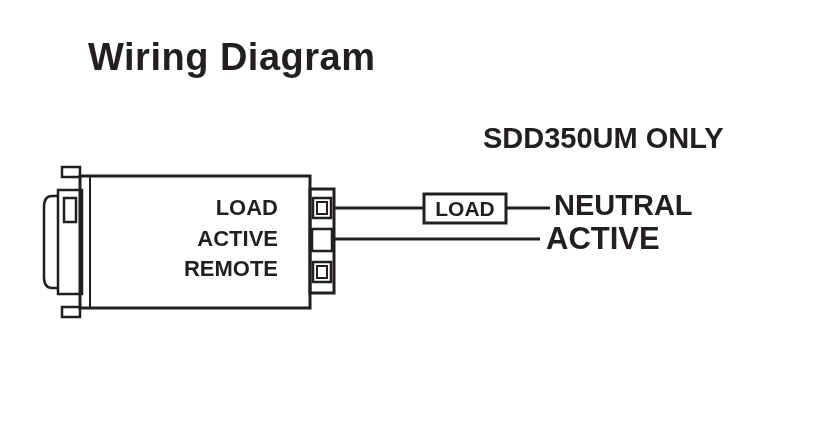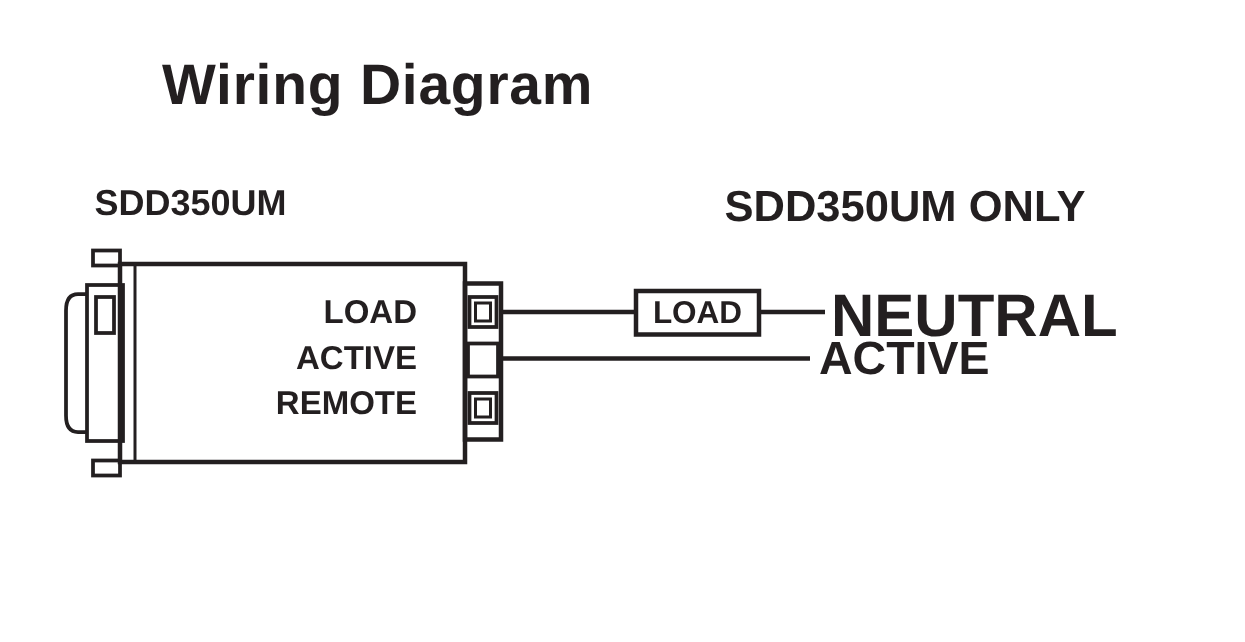--- a/index.html
+++ b/index.html
@@ -17,21 +17,21 @@
     color: #231f20;
   }
   .abs { position: absolute; }
   .txt {
     color: #231f20;
     font-weight: bold;
     white-space: nowrap;
     -webkit-font-smoothing: antialiased;
   }
   #title {
-    left: 108px;
+    left: 88px;
     top: 36px;
     font-size: 38px;
     letter-spacing: 0.5px;
   }
   #label-left {
     left: 63px;
     top: 122px;
     font-size: 24px;
   }
   #label-right {
@@ -52,21 +52,21 @@
   #load-box-label {
     left: 424px;
     top: 197px;
     width: 82px;
     text-align: center;
     font-size: 21px;
   }
   #neutral-label {
     left: 554px;
     top: 189px;
-    font-size: 40px;
+    font-size: 29px;
   }
   #active-label {
     left: 546px;
     top: 221px;
     font-size: 31px;
   }
   svg { display: block; }
 </style>
 </head>
 <body>
@@ -99,21 +99,20 @@
 
     <line x1="334" y1="208" x2="424" y2="208" stroke-width="3"></line>
     <rect x="424" y="194" width="82" height="29" stroke-width="3"></rect>
     <line x1="506" y1="208" x2="550" y2="208" stroke-width="3"></line>
 
     <line x1="334" y1="239" x2="540" y2="239" stroke-width="3"></line>
   </svg>
 
   <div id="title" class="abs txt">Wiring Diagram</div>
 
-  <div id="label-left" class="abs txt">SDD350UM</div>
 
   <div id="label-right" class="abs txt">SDD350UM ONLY</div>
 
   <div id="terminal-load" class="abs txt terminal-label">LOAD</div>
 
   <div id="terminal-active" class="abs txt terminal-label">ACTIVE</div>
 
   <div id="terminal-remote" class="abs txt terminal-label">REMOTE</div>
 
   <div id="load-box-label" class="abs txt">LOAD</div>

